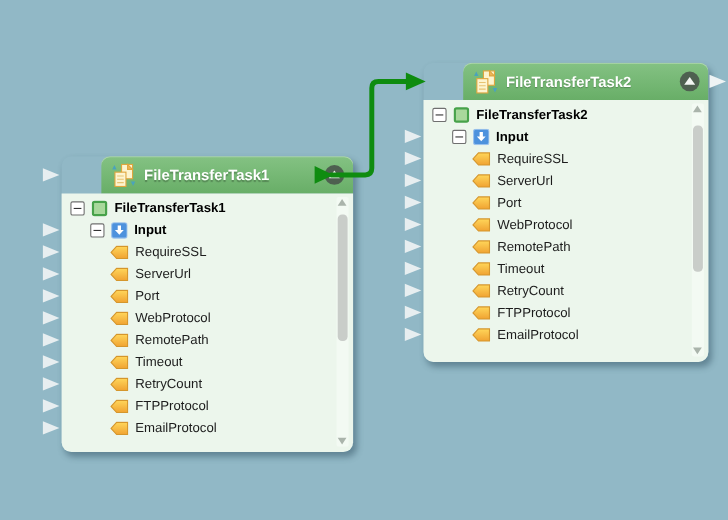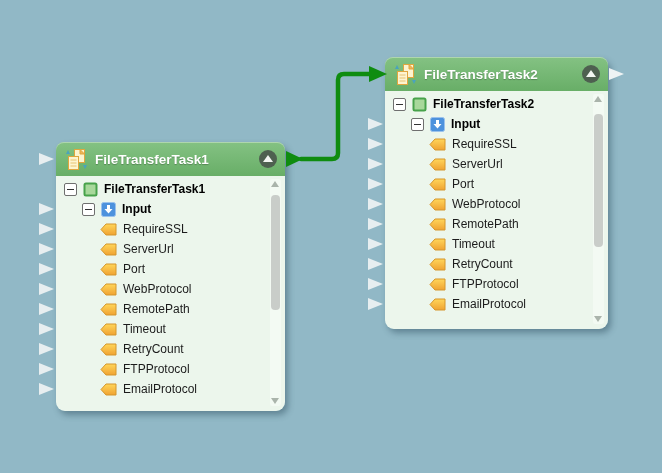--- a/index.html
+++ b/index.html
@@ -9,20 +9,21 @@
     font-family:"Liberation Sans", sans-serif;
   }
   #canvas{position:absolute;inset:0;}
 
   
   .node{
     position:absolute;
     border-radius:9px;
     box-shadow:3px 4px 6px rgba(40,70,88,.45);
     z-index:2;
+    padding-left:36px;
   }
   .node-header{
     position:relative;
     height:34px;
     border-radius:8px 8px 0 0;
     background:linear-gradient(#84c283,#68ae67);
     border-bottom:1px solid #5ea25d;
     display:flex;align-items:center;
     box-shadow:inset 0 1px 0 rgba(255,255,255,.35);
     cursor:move;

